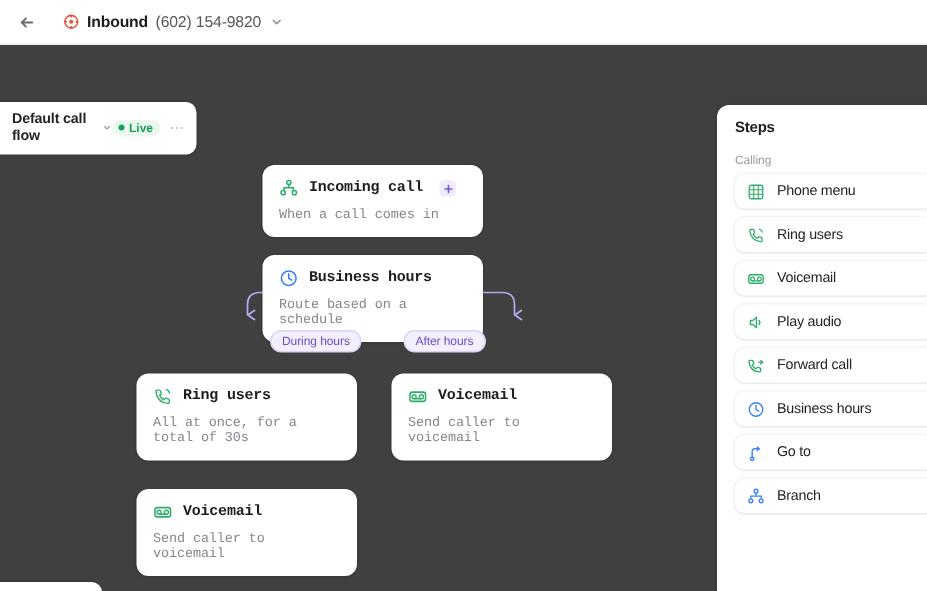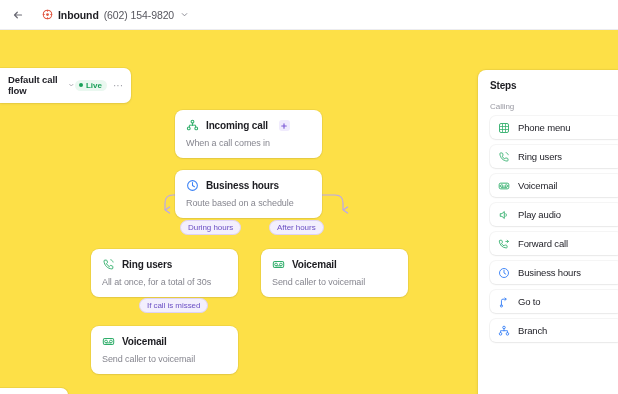--- a/index.html
+++ b/index.html
@@ -29,21 +29,21 @@
     margin-left: 9px;
   }
   .chip-icon { width: 11px; height: 11px; flex: none; display:block; }
   .chip-name { font-size: 10.5px; font-weight: 700; color: #1d1d22; letter-spacing: -0.1px; }
   .chip-num  { font-size: 10.5px; font-weight: 400; color: #57575f; letter-spacing: -0.1px; }
   .chip-caret { width: 9px; height: 9px; color: #8a8a94; margin-left: 1px; }
 
   
   .canvas {
     position: absolute; left: 0; top: 30px; width: 618px; height: 364px;
-    background: #fde047;
+    background: #404040;
     padding-left: 35px;
   }
 
   
   .flow-meta {
     position: absolute; left: 0px; top: 38px;
     width: 131px; height: 35px;
     background: #ffffff;
     border-radius: 0 7px 7px 0;
     box-shadow: 0 1px 3px rgba(16,17,26,.07), 0 0 0 1px rgba(16,17,26,.045);
@@ -62,20 +62,21 @@
   .flow-sub { font-size: 8px; color: #8c8c96; margin-top: 3px; letter-spacing: -.05px; }
 
   
   .node {
     position: absolute;
     background: #ffffff;
     border-radius: 8px;
     box-shadow: 0 1px 2px rgba(16,17,26,.06), 0 0 0 1px rgba(16,17,26,.05);
     padding: 9px 11px 10px 11px;
     cursor: pointer;
+    font-family: Liberation Mono, monospace;
   }
   .node-head { display: flex; align-items: center; gap: 7px; }
   .node-icon { width: 13px; height: 13px; flex: none; display: block; }
   .node-title { font-size: 10px; font-weight: 700; color: #1d1d22; letter-spacing: -.15px; }
   .node-plus {
     width: 11px; height: 11px; border-radius: 3px; background: #f0ebfd;
     display: flex; align-items: center; justify-content: center; margin-left: 4px;
   }
   .node-desc { font-size: 9px; color: #86868f; margin-top: 6px; letter-spacing: -.08px; }
 
@@ -276,21 +277,20 @@
           <circle cx="11" cy="8" r="1.7" fill="none" stroke="#2fae6a" stroke-width="1.15"></circle>
           <path d="M5 9.7h6" stroke="#2fae6a" stroke-width="1.15" stroke-linecap="round"></path>
         </svg>
         <span class="node-title">Voicemail</span>
       </div>
       <div class="node-desc">Send caller to voicemail</div>
     </div>
 
     <span class="pill" id="pill-during">During hours</span>
     <span class="pill" id="pill-after">After hours</span>
-    <span class="pill" id="pill-missed">If call is missed</span>
 
     <div class="steps-panel">
       <div class="steps-title">Steps</div>
 
       <div class="group-label">Calling</div>
 
       <div class="step-item">
         <svg class="step-icon" viewBox="0 0 16 16">
           <rect x="2" y="2" width="12" height="12" rx="2" fill="none" stroke="#2fae6a" stroke-width="1.2"></rect>
           <path d="M6 2.4v11.2M10 2.4v11.2M2.4 6h11.2M2.4 10h11.2" stroke="#2fae6a" stroke-width="1"></path>

